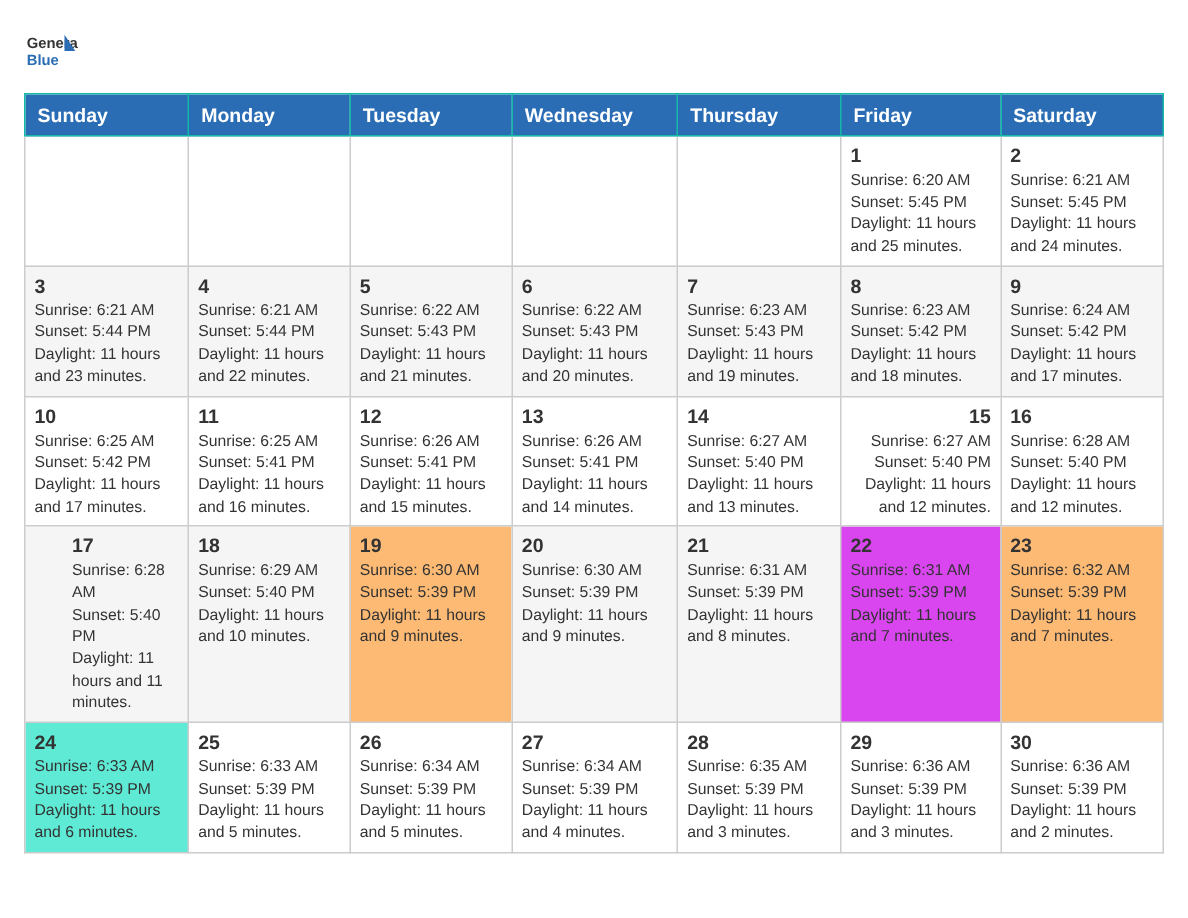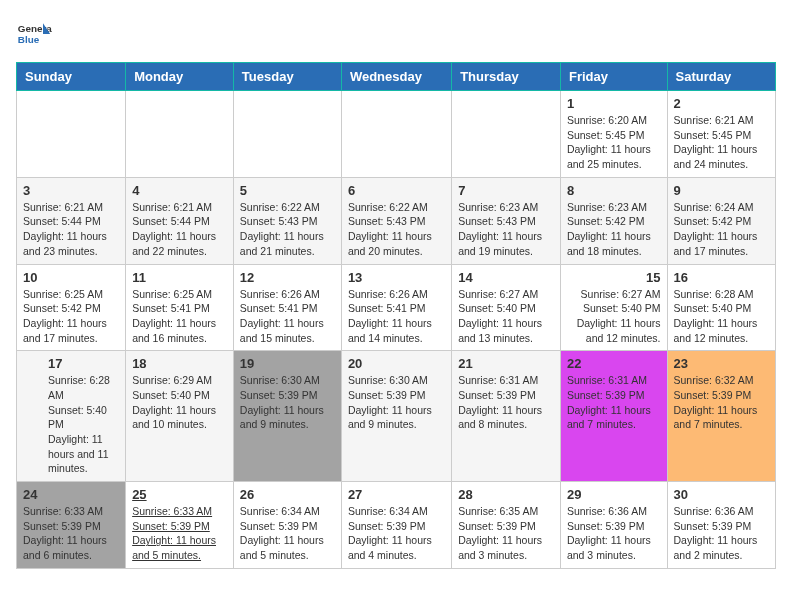--- a/index.html
+++ b/index.html
@@ -189,21 +189,21 @@
       </tr>
       <tr>
         <td style="background: rgb(245, 245, 245); padding-left: 31px;">
           <span class="day-number">17</span>
           <div class="cell-content">Sunrise: 6:28 AM<br>Sunset: 5:40 PM<br>Daylight: 11 hours and 11 minutes.</div>
         </td>
         <td style="background: rgb(245, 245, 245);">
           <span class="day-number">18</span>
           <div class="cell-content">Sunrise: 6:29 AM<br>Sunset: 5:40 PM<br>Daylight: 11 hours and 10 minutes.</div>
         </td>
-        <td style="background: #a3a3a3;">
+        <td style="background: #fdba74;">
           <span class="day-number">19</span>
           <div class="cell-content">Sunrise: 6:30 AM<br>Sunset: 5:39 PM<br>Daylight: 11 hours and 9 minutes.</div>
         </td>
         <td style="background: rgb(245, 245, 245);">
           <span class="day-number">20</span>
           <div class="cell-content">Sunrise: 6:30 AM<br>Sunset: 5:39 PM<br>Daylight: 11 hours and 9 minutes.</div>
         </td>
         <td style="background: rgb(245, 245, 245);">
           <span class="day-number">21</span>
           <div class="cell-content">Sunrise: 6:31 AM<br>Sunset: 5:39 PM<br>Daylight: 11 hours and 8 minutes.</div>
@@ -211,25 +211,25 @@
         <td style="background: #d946ef; margin-top: 38px;">
           <span class="day-number">22</span>
           <div class="cell-content">Sunrise: 6:31 AM<br>Sunset: 5:39 PM<br>Daylight: 11 hours and 7 minutes.</div>
         </td>
         <td style="background: #fdba74;">
           <span class="day-number">23</span>
           <div class="cell-content">Sunrise: 6:32 AM<br>Sunset: 5:39 PM<br>Daylight: 11 hours and 7 minutes.</div>
         </td>
       </tr>
       <tr>
-        <td style="background: #a3a3a3; margin-left: 23px;">
+        <td style="background: #5eead4; margin-left: 23px;">
           <span class="day-number">24</span>
           <div class="cell-content">Sunrise: 6:33 AM<br>Sunset: 5:39 PM<br>Daylight: 11 hours and 6 minutes.</div>
         </td>
-        <td style="background: rgb(255, 255, 255); text-decoration: underline;">
+        <td style="background: rgb(255, 255, 255);">
           <span class="day-number">25</span>
           <div class="cell-content">Sunrise: 6:33 AM<br>Sunset: 5:39 PM<br>Daylight: 11 hours and 5 minutes.</div>
         </td>
         <td style="background: rgb(255, 255, 255);">
           <span class="day-number">26</span>
           <div class="cell-content">Sunrise: 6:34 AM<br>Sunset: 5:39 PM<br>Daylight: 11 hours and 5 minutes.</div>
         </td>
         <td style="background: rgb(255, 255, 255);">
           <span class="day-number">27</span>
           <div class="cell-content">Sunrise: 6:34 AM<br>Sunset: 5:39 PM<br>Daylight: 11 hours and 4 minutes.</div>

